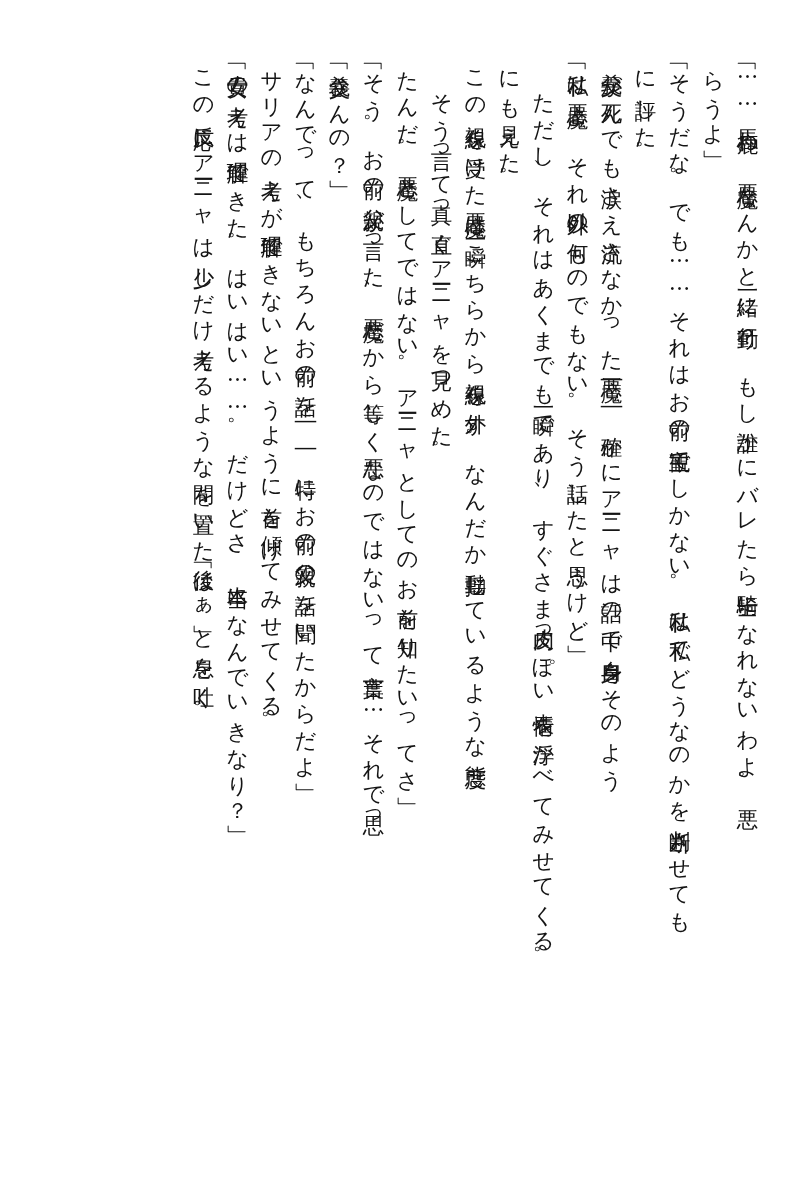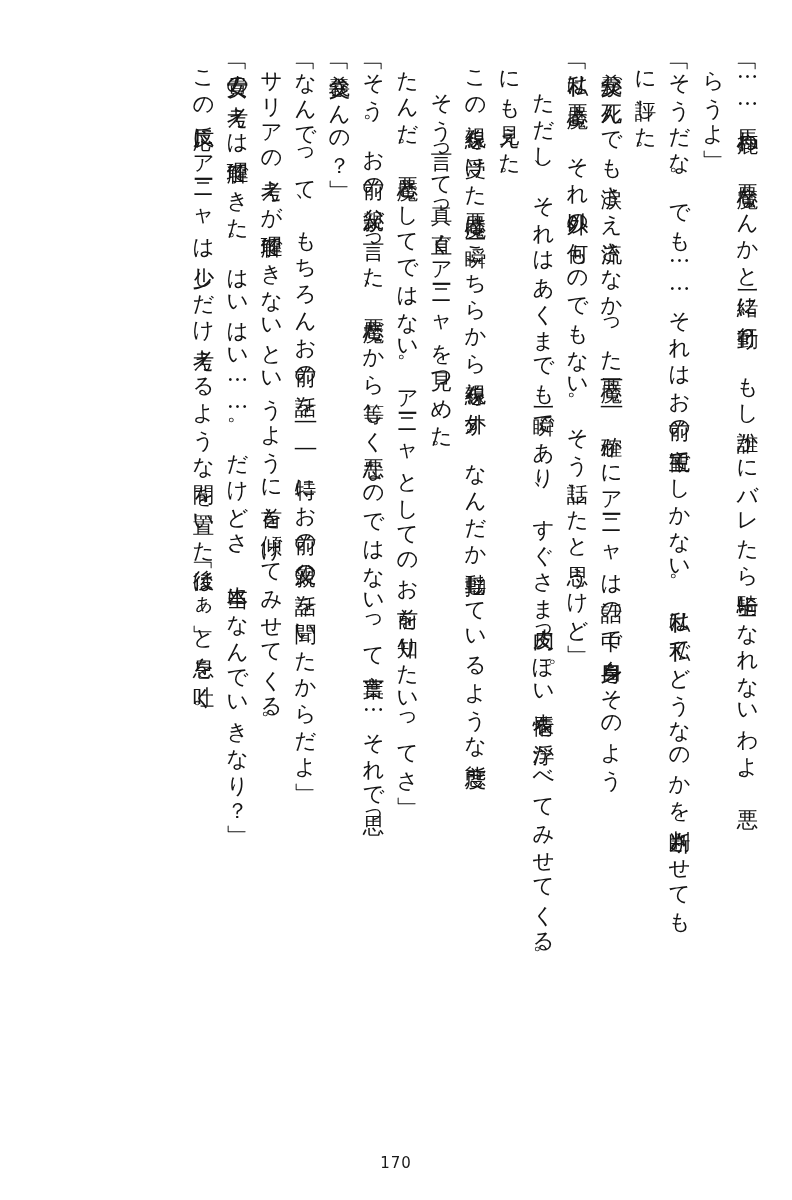--- a/index.html
+++ b/index.html
@@ -90,15 +90,14 @@
     <div class="line">にも見えた。</div>
     <div class="line ind">ただし、それはあくまでも一瞬であり、すぐさま皮肉っぽい表情を浮かべてみせてくる。</div>
     <div class="line">「私は悪魔よ。それ以外の何ものでもない。そう話したと思うけど」</div>
     <div class="line">義父が死んでも涙さえ流さなかった悪魔――確かにアーニャは話の中で自身をそのよう</div>
     <div class="line">に評した。</div>
     <div class="line">「そうだな。でも……それはお前の主観でしかない。私は私でどうなのかを判断させても</div>
     <div class="line">らうよ」</div>
     <div class="line">「……馬鹿ね。悪魔なんかと一緒に行動？　もし誰かにバレたら騎士になれないわよ。悪</div>
   </div>
 
-  <div class="page-number">170</div>
 
 </div>
 
 </body></html>

